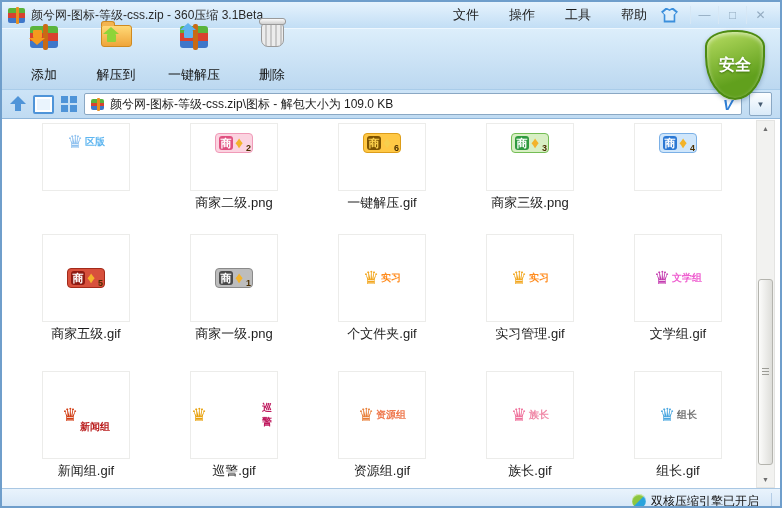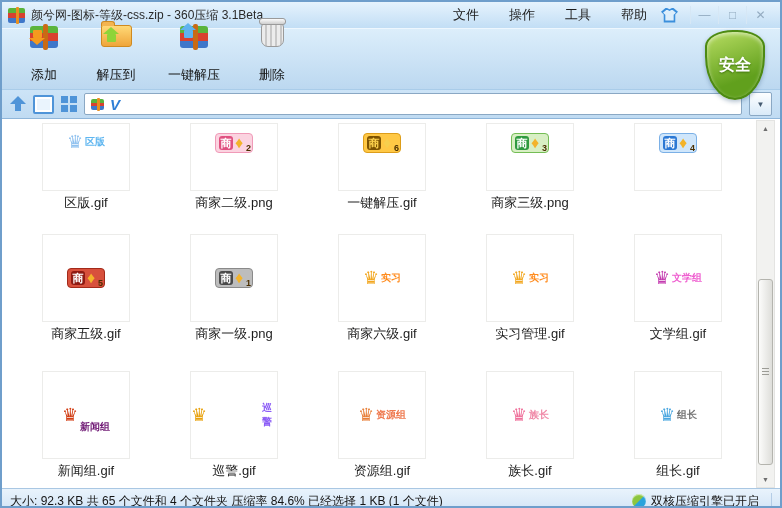--- a/index.html
+++ b/index.html
@@ -153,36 +153,36 @@
       <span>安全</span>
     </div>
   </div>
 
   <div class="addrrow">
     <span class="navup"></span>
     <span class="vbtn1"></span>
     <span class="vbtn2"></span>
     <div class="addrfield">
       <span class="zipbooks small"></span>
+      <span class="addrtext">颜兮网-图标-等级-css.zip\图标 - 解包大小为 109.0 KB</span>
       <span class="vmark">V</span>
     </div>
     <span class="dropbtn">▼</span>
   </div>
 
   <div class="content">
     <div class="grid">
 
       <div class="cell r1">
         <div class="thumb">
           <span class="crownic">
             <i class="cg" style="color: rgb(143, 193, 239);">♛</i>
             <b class="ct" style="color: rgb(95, 182, 240);">区版</b>
           </span>
         </div>
-        <div class="fname">区版.gif</div>
       </div>
 
       <div class="cell r1">
         <div class="thumb">
           <span class="badge" style="background: rgb(251, 211, 224); border-color: rgb(240, 154, 184);">
             <i class="bchar" style="background: rgb(224, 80, 128); color: rgb(255, 255, 255);">商</i>
             <span class="gem">
                 <i class="d" style="color: rgb(243, 179, 42);">♦</i>
                 <i class="n">2</i>
               </span>
@@ -255,21 +255,21 @@
         <div class="fname">商家一级.png</div>
       </div>
 
       <div class="cell r2">
         <div class="thumb">
           <span class="crownic">
             <i class="cg" style="color: rgb(242, 167, 31);">♛</i>
             <b class="ct" style="color: rgb(255, 140, 31);">实习</b>
           </span>
         </div>
-        <div class="fname">商家六级.gif</div>
+        <div class="fname">个文件夹.gif</div>
       </div>
 
       <div class="cell r2">
         <div class="thumb">
           <span class="crownic">
             <i class="cg" style="color: rgb(242, 167, 31);">♛</i>
             <b class="ct" style="color: rgb(255, 140, 31);">实习</b>
           </span>
         </div>
         <div class="fname">实习管理.gif</div>
@@ -282,31 +282,31 @@
             <b class="ct" style="color: rgb(239, 95, 208);">文学组</b>
           </span>
         </div>
         <div class="fname">文学组.gif</div>
       </div>
 
       <div class="cell r3">
         <div class="thumb">
           <span class="crownic">
             <i class="cg" style="color: rgb(210, 60, 18);">♛</i>
-            <b class="ct" style="color: #701a75; margin-top: 24px;">新闻组</b>
+            <b class="ct" style="color: #b91c1c; margin-top: 24px;">新闻组</b>
           </span>
         </div>
         <div class="fname">新闻组.gif</div>
       </div>
 
       <div class="cell r3">
         <div class="thumb">
           <span class="crownic">
             <i class="cg" style="color: rgb(232, 161, 12);">♛</i>
-            <b class="ct" style="color: #8b5cf6; margin-left: 48px;">巡警</b>
+            <b class="ct" style="color: #be185d; margin-left: 48px;">巡警</b>
           </span>
         </div>
         <div class="fname">巡警.gif</div>
       </div>
 
       <div class="cell r3">
         <div class="thumb">
           <span class="crownic">
             <i class="cg" style="color: rgb(232, 128, 58);">♛</i>
             <b class="ct" style="color: rgb(239, 122, 80);">资源组</b>
@@ -338,21 +338,20 @@
     </div>
 
     <div class="sbar">
       <span class="sarrow up">▲</span>
       <span class="sthumb"></span>
       <span class="sarrow down">▼</span>
     </div>
   </div>
 
   <div class="statusbar">
-    <span>大小: 92.3 KB 共 65 个文件和 4 个文件夹 压缩率 84.6% 已经选择 1 KB (1 个文件)</span>
     <div class="sright">
       <span class="engineicon"></span>
       <span>双核压缩引擎已开启</span>
     </div>
     <span class="ssep"></span>
   </div>
 
 </div>
 
 </body></html>

